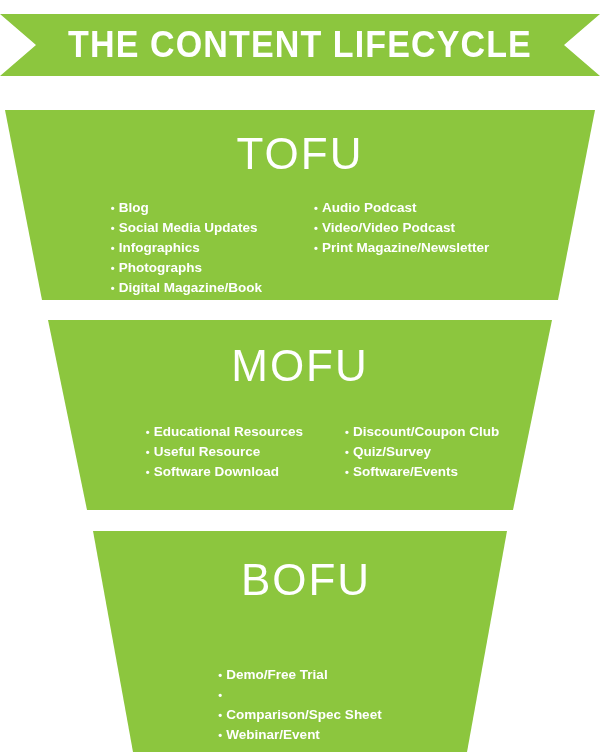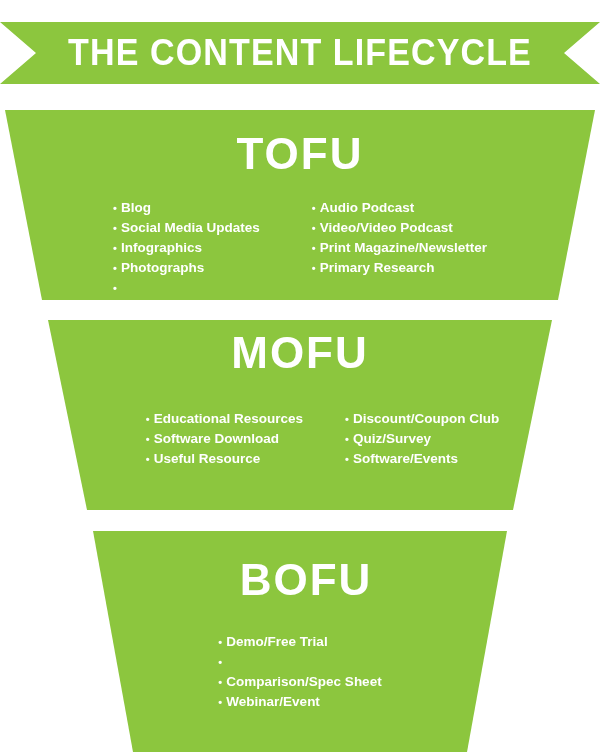--- a/index.html
+++ b/index.html
@@ -20,21 +20,21 @@
     position: absolute;
     inset: 0;
     width: 600px;
     height: 752px;
   }
 
   
   .ribbon {
     position: absolute;
     left: 0;
-    top: 22px;
+    top: 14px;
     width: 600px;
     height: 62px;
   }
   .ribbon-shape {
     position: absolute;
     inset: 0;
     background: #8CC63E;
     -webkit-clip-path: polygon(0 0, 600px 0, 600px 62px, 0 62px, 36px 31px);
     clip-path: polygon(
       0 0,
@@ -97,37 +97,37 @@
     position: absolute;
     inset: 0;
     display: flex;
     flex-direction: column;
     align-items: center;
   }
 
   .stage-title {
     color: #ffffff;
     font-family: "Liberation Sans", sans-serif;
-    font-weight: bold;
+    font-weight: normal;
     font-size: 44px;
     letter-spacing: 2px;
     line-height: 1;
     white-space: nowrap;
   }
   .stage-tofu .stage-title { margin-top: 22px; }
-  .stage-mofu .stage-title { margin-top: 11px; }
+  .stage-mofu .stage-title { margin-top: 24px; }
   .stage-bofu .stage-title { margin-top: 27px; margin-left: 12px; }
 
   .columns {
     display: flex;
     justify-content: center;
   }
   .stage-tofu .columns { margin-top: 22px; gap: 52px; }
   .stage-mofu .columns { margin-top: 34px; gap: 42px; margin-left: 45px; }
-  .stage-bofu .columns { margin-top: 30px; gap: 0; }
+  .stage-bofu .columns { margin-top: 63px; gap: 0; }
 
   .bullet-col {
     display: flex;
     flex-direction: column;
   }
 
   .bullet {
     color: #ffffff;
     font-family: "Liberation Sans Narrow", "Liberation Sans", sans-serif;
     font-weight: bold;
@@ -176,60 +176,57 @@
           <div class="bullet">
             <span class="dot"></span>
             <span class="bullet-text">Infographics</span>
           </div>
           <div class="bullet">
             <span class="dot"></span>
             <span class="bullet-text">Photographs</span>
           </div>
           <div class="bullet">
             <span class="dot"></span>
+            <span class="bullet-text">Digital Magazine/Book</span>
           </div>
         </div>
         <div class="bullet-col">
           <div class="bullet">
             <span class="dot"></span>
             <span class="bullet-text">Audio Podcast</span>
           </div>
           <div class="bullet">
             <span class="dot"></span>
             <span class="bullet-text">Video/Video Podcast</span>
           </div>
           <div class="bullet">
             <span class="dot"></span>
             <span class="bullet-text">Print Magazine/Newsletter</span>
-          </div>
-          <div class="bullet">
-            <span class="dot"></span>
-            <span class="bullet-text">Primary Research</span>
           </div>
         </div>
       </div>
     </div>
   </div>
 
   <div class="stage stage-mofu">
     <div class="stage-inner">
       <div class="stage-title">MOFU</div>
       <div class="columns">
         <div class="bullet-col">
           <div class="bullet">
             <span class="dot"></span>
             <span class="bullet-text">Educational Resources</span>
           </div>
           <div class="bullet">
             <span class="dot"></span>
+            <span class="bullet-text">Useful Resource</span>
+          </div>
+          <div class="bullet">
+            <span class="dot"></span>
             <span class="bullet-text">Software Download</span>
-          </div>
-          <div class="bullet">
-            <span class="dot"></span>
-            <span class="bullet-text">Useful Resource</span>
           </div>
         </div>
         <div class="bullet-col">
           <div class="bullet">
             <span class="dot"></span>
             <span class="bullet-text">Discount/Coupon Club</span>
           </div>
           <div class="bullet">
             <span class="dot"></span>
             <span class="bullet-text">Quiz/Survey</span>

